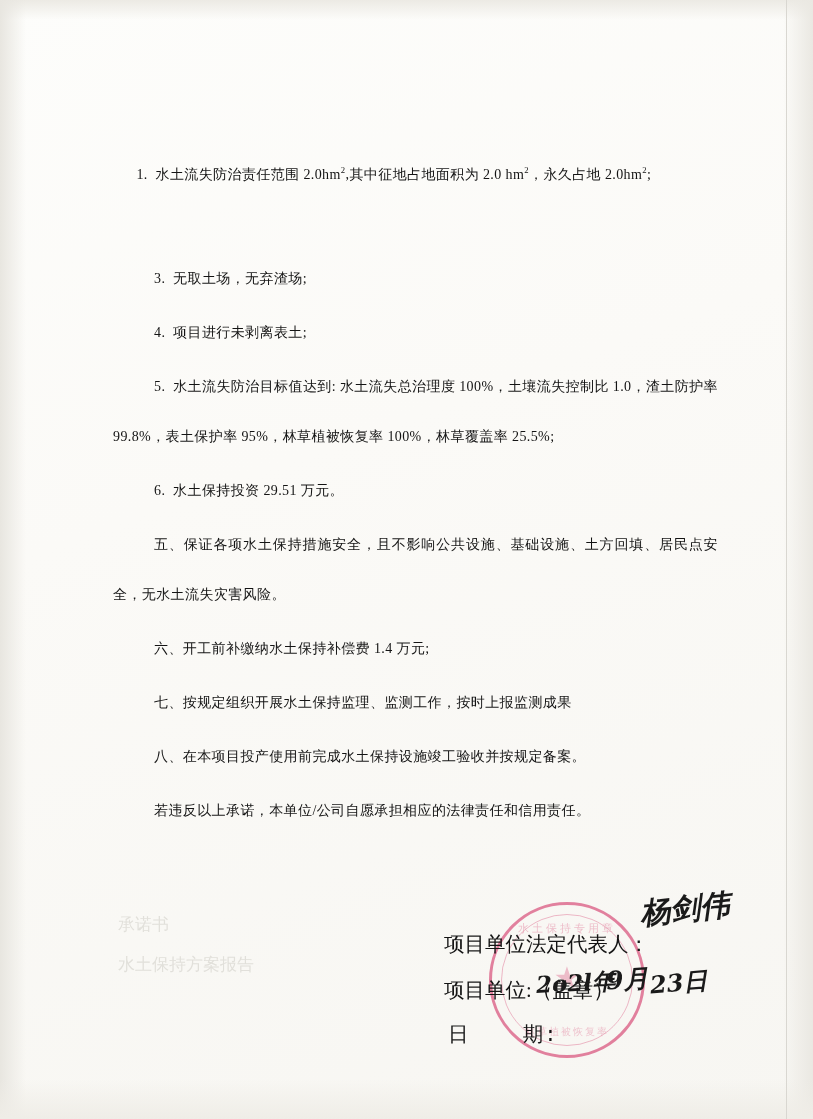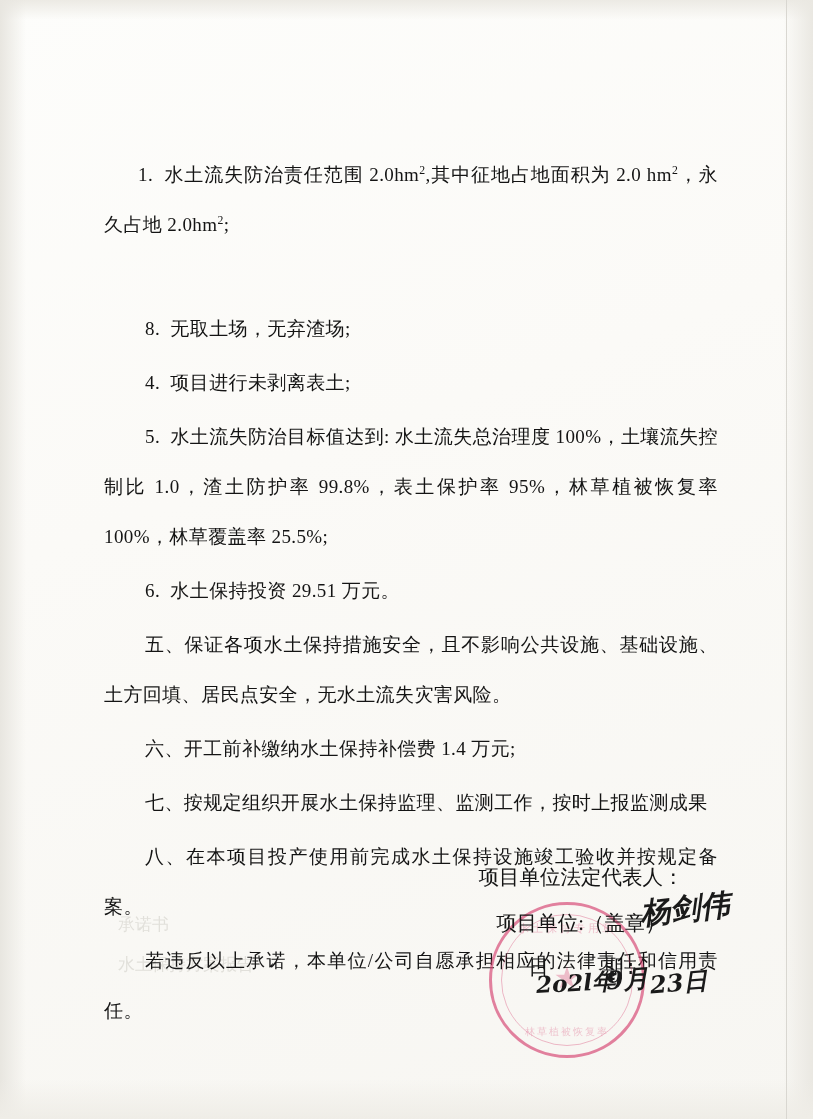--- a/index.html
+++ b/index.html
@@ -58,44 +58,43 @@
   }
 
   .content {
     position: absolute;
     left: 104px;
     top: 100px;
     width: 614px;
   }
 
   p.para {
-    margin: 0 0 4px 0;
-    font-size: 19px;
+    margin: 0 0 4px 9px;
+    font-size: 14px;
     line-height: 50px;
     color: #141414;
     text-align: justify;
     letter-spacing: 0.4px;
     white-space: pre-wrap;
     font-family: Liberation Serif, serif;
   }
   p.indent {
     text-indent: 41px;
   }
   sup {
     font-size: 0.62em;
     vertical-align: super;
     line-height: 0;
   }
 
   .signature-block {
     position: absolute;
     left: 104px;
-    top: 854px;
+    top: 921px;
     width: 614px;
-    text-align: center;
   }
   .sig-line {
     font-size: 20.5px;
     line-height: 46px;
     color: #141414;
     padding-left: 340px;
     position: relative;
     white-space: pre;
   }
   .sig-line.date {
@@ -218,21 +217,21 @@
 
   <div class="ghost">承诺书
 水土保持方案报告</div>
 
   <div class="content">
 
     <p class="para indent">
       <span>1.  水土流失防治责任范围 2.0hm</span><sup>2</sup><span>,其中征地占地面积为 2.0 hm</span><sup>2</sup><span>，永久占地 2.0hm</span><sup>2</sup><span>;</span>
     </p>
 
-    <p class="para indent">8.  无取土场，无弃渣场;</p>
+    <p class="para indent">3.  无取土场，无弃渣场;</p>
     <p class="para indent">4.  项目进行未剥离表土;</p>
     <p class="para indent">5.  水土流失防治目标值达到: 水土流失总治理度 100%，土壤流失控制比 1.0，渣土防护率 99.8%，表土保护率 95%，林草植被恢复率 100%，林草覆盖率 25.5%;</p>
     <p class="para indent">6.  水土保持投资 29.51 万元。</p>
 
     <p class="para indent">五、保证各项水土保持措施安全，且不影响公共设施、基础设施、土方回填、居民点安全，无水土流失灾害风险。</p>
     <p class="para indent">六、开工前补缴纳水土保持补偿费 1.4 万元;</p>
     <p class="para indent">七、按规定组织开展水土保持监理、监测工作，按时上报监测成果</p>
     <p class="para indent">八、在本项目投产使用前完成水土保持设施竣工验收并按规定备案。</p>
 
     <p class="para indent">若违反以上承诺，本单位/公司自愿承担相应的法律责任和信用责任。</p>

